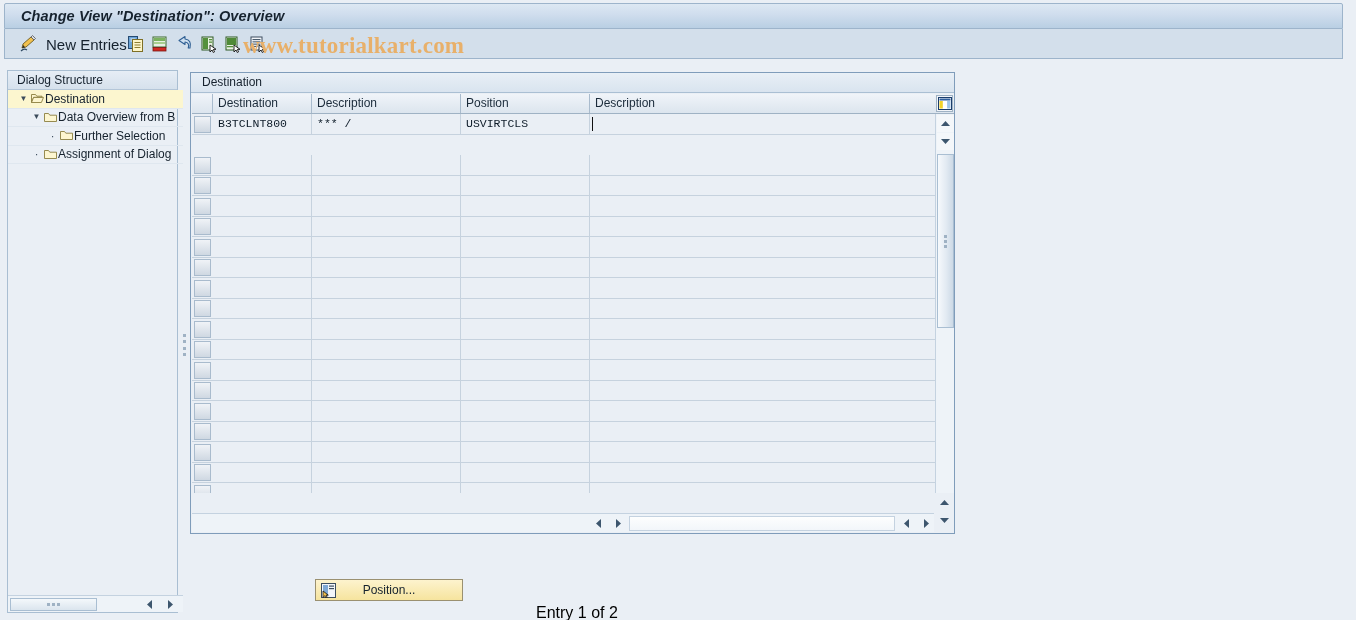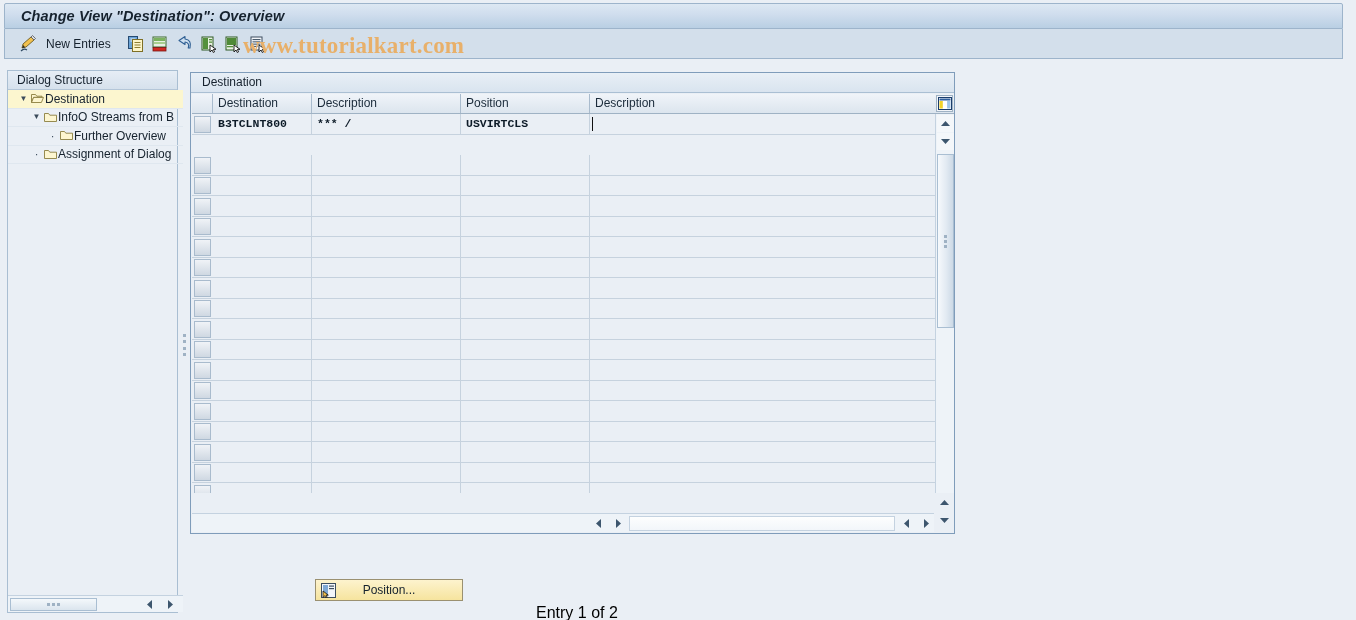--- a/index.html
+++ b/index.html
@@ -43,21 +43,21 @@
     position: absolute;
     left: 4px; top: 29px;
     width: 1339px; height: 30px;
     background: #d3dfeb;
     border: 1px solid #9db4cb;
     border-top: none;
     box-sizing: border-box;
   }
   .tb-item { position: absolute; top: 0; height: 30px; display: flex; align-items: center; }
   #tb-newentries-icon { left: 12px; width: 24px; justify-content: center; }
-  #tb-newentries-label { left: 41px; font-size: 12px; color: #16222e; white-space: nowrap;}
+  #tb-newentries-label { left: 41px; font-size: 15px; color: #16222e; white-space: nowrap;}
   #tb-copy     { left: 121px; }
   #tb-delete   { left: 145px; }
   #tb-undo     { left: 170px; }
   #tb-sel1     { left: 194px; }
   #tb-sel2     { left: 218px; }
   #tb-sel3     { left: 243px; }
   .tb-btn { width: 20px; justify-content: center; cursor: default; }
 
   #watermark {
     position: absolute;
@@ -431,31 +431,31 @@
     <span class="tlabel">Destination</span>
   </div>
 
   <div class="tree-row" style="top:37.5px;padding-left:22px;">
     <span class="twisty">▼</span>
     <span class="folder">
       <svg width="13" height="11" viewBox="0 0 13 11">
           <path d="M0.5 9.5 L0.5 1.5 L4.5 1.5 L5.8 3.2 L12.5 3.2 L12.5 9.5 Z" fill="#fdf6d0" stroke="#8b7f3f" stroke-width="0.9"></path>
         </svg>
     </span>
-    <span class="tlabel">InfoO Streams from B</span>
+    <span class="tlabel">Data Overview from B</span>
   </div>
 
   <div class="tree-row" style="top:56px;padding-left:38px;">
     <span class="bullet">·</span>
     <span class="folder">
       <svg width="13" height="11" viewBox="0 0 13 11">
           <path d="M0.5 9.5 L0.5 1.5 L4.5 1.5 L5.8 3.2 L12.5 3.2 L12.5 9.5 Z" fill="#fdf6d0" stroke="#8b7f3f" stroke-width="0.9"></path>
         </svg>
     </span>
-    <span class="tlabel">Further Overview</span>
+    <span class="tlabel">Further Selection</span>
   </div>
 
   <div class="tree-row" style="top:74.5px;padding-left:22px;">
     <span class="bullet">·</span>
     <span class="folder">
       <svg width="13" height="11" viewBox="0 0 13 11">
           <path d="M0.5 9.5 L0.5 1.5 L4.5 1.5 L5.8 3.2 L12.5 3.2 L12.5 9.5 Z" fill="#fdf6d0" stroke="#8b7f3f" stroke-width="0.9"></path>
         </svg>
     </span>
     <span class="tlabel">Assignment of Dialog</span>
@@ -504,21 +504,21 @@
         <rect x="0.5" y="0.5" width="13" height="12" fill="#ffffff" stroke="#1b3d6b" stroke-width="1"></rect>
         <rect x="1.5" y="1.5" width="11" height="2" fill="#2f5f9e"></rect>
         <rect x="1.5" y="4" width="3.3" height="7.5" fill="#f2d22a"></rect>
         <rect x="5.3" y="4" width="3.3" height="7.5" fill="#ffffff"></rect>
         <rect x="9.1" y="4" width="3.4" height="7.5" fill="#9fc4e8"></rect>
       </svg>
     </div>
   </div>
 
   <div id="grid-body">
-      <div class="grow" style="top: 0px; font-weight: bold;">
+      <div class="grow" style="top: 0px;">
         <div class="gsel"></div>
         <div class="gcell gc0">B3TCLNT800</div>
         <div class="gcell gc1">*** /</div>
         <div class="gcell gc2">USVIRTCLS</div>
         <div class="gcell gc3"></div>
         <div class="caret"></div>
       </div>
       <div class="grow" style="top: 41px;">
         <div class="gsel"></div>
         <div class="gcell gc0"></div>

